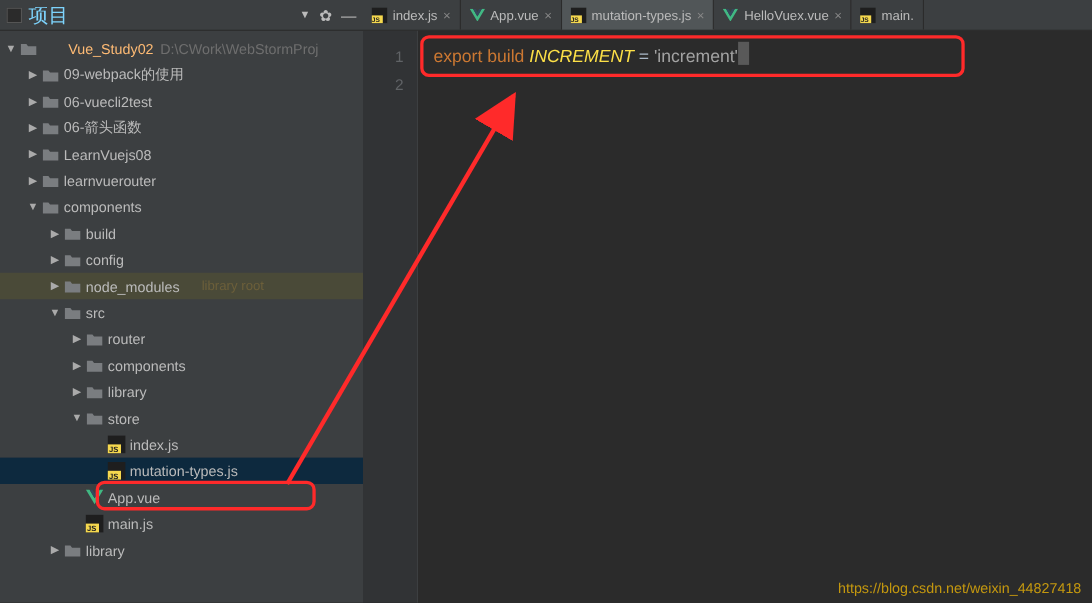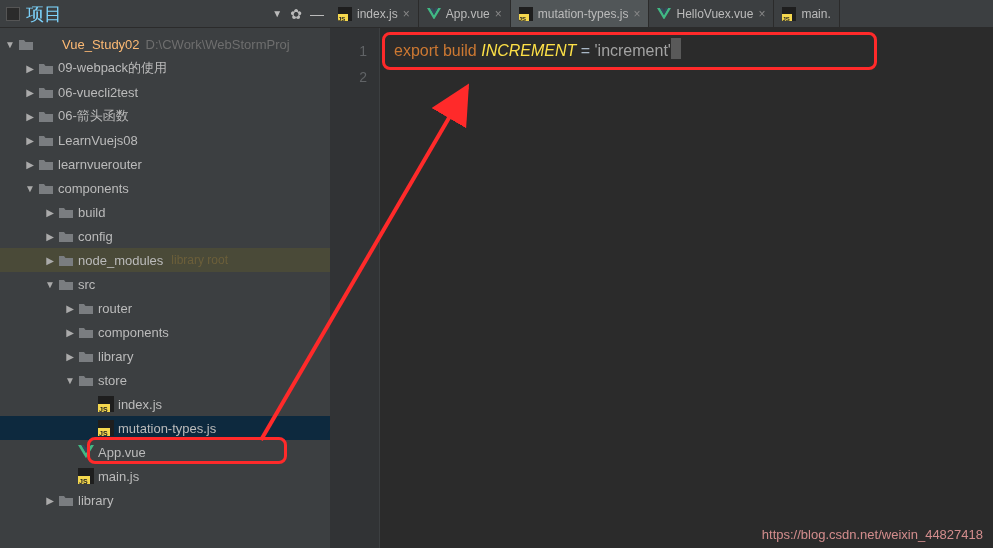--- a/index.html
+++ b/index.html
@@ -17,21 +17,21 @@
   .tree-row.highlighted { background: #4a4a38; }
   .tw { display: inline-flex; width: 12px; justify-content: center; color: #aaa; font-size: 10px; margin-right: 2px; }
   .ic { display: inline-flex; width: 16px; height: 16px; align-items: center; justify-content: center; margin-right: 4px; }
   .ic.folder svg path { fill: #7a7d80; }
   .ic.js { background: #1e1e1e; position: relative; }
   .ic.js::before { content: ""; position: absolute; bottom: 0; left: 0; width: 12px; height: 8px; background: #f5d84e; }
   .ic.js::after { content: "JS"; position: absolute; bottom: -1px; left: 1px; font-size: 7px; font-weight: bold; color: #222; }
   .lbl { color: #bbb; }
   .lbl.proj { color: #fdba74; font-weight: 500; margin-left: 24px; }
   .lbl.path { color: #6e6e6e; margin-left: 6px; }
-  .lbl.lib { color: #6c5f3a; margin-left: 8px; font-size: 12px; }
+  .lbl.lib { color: #6c5f3a; margin-left: 20px; font-size: 12px; }
   .red-box-tree { position: absolute; border: 3px solid #ff2a2a; border-radius: 8px; pointer-events: none; }
   .editor { flex: 1; display: flex; flex-direction: column; background: #2b2b2b; }
   .tabs { display: flex; align-items: center; height: 28px; background: #3c3f41; border-bottom: 1px solid #2b2b2b; overflow: hidden; }
   .tab { display: flex; align-items: center; height: 100%; padding: 0 8px; gap: 5px; border-right: 1px solid #2b2b2b; cursor: pointer; }
   .tab.active { background: #515658; }
   .tab .tlabel { font-size: 12px; color: #bbb; }
   .tab .close { color: #888; font-size: 12px; }
   .tab .tic { display: inline-flex; width: 14px; height: 14px; align-items: center; justify-content: center; }
   .tab .tic.js { background: #1e1e1e; position: relative; }
   .tab .tic.js::before { content: ""; position: absolute; bottom: 0; left: 0; width: 10px; height: 7px; background: #f5d84e; }
@@ -40,21 +40,21 @@
   .gutter { width: 50px; background: #313335; color: #606366; text-align: right; padding: 10px 12px 0 0; font-size: 14px; font-family: inherit; border-right: 1px solid #3c3f41; }
   .gutter div { height: 26px; line-height: 26px; }
   .code { padding: 10px 0 0 14px; color: #a9b7c6; }
   .code .line { height: 26px; line-height: 26px; white-space: pre; }
   .kw { color: #cc7832; }
   .const-name { color: #fde047; font-style: italic; }
   .str { color: #a3a3a3; }
   .cursor-block { display: inline-block; width: 10px; height: 21px; background: #888; vertical-align: -3px; opacity: .5; }
   .red-box-code { position: absolute; border: 3px solid #ff2a2a; border-radius: 8px; pointer-events: none; }
   svg.arrow { position: absolute; pointer-events: none; }
-  .watermark { position: absolute; right: 10px; bottom: 6px; color: #fca5a5; font-size: 13px; font-family: Arial,sans-serif; opacity: .8;}
+  .watermark { position: absolute; right: 10px; bottom: 6px; color: #eab308; font-size: 13px; font-family: Arial,sans-serif; opacity: .8;}
 </style>
 </head>
 <body>
 
 <div class="root">
   <div class="sidebar">
     <div class="sidebar-header">
       <span class="proj-icon"></span>
       <span class="title">项目</span>
       <span class="dd">▼</span>

